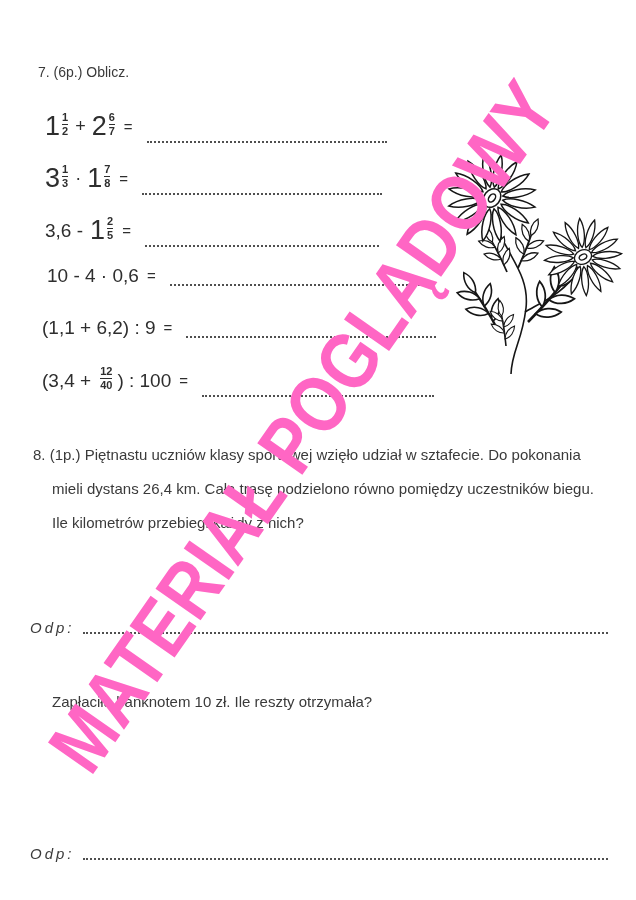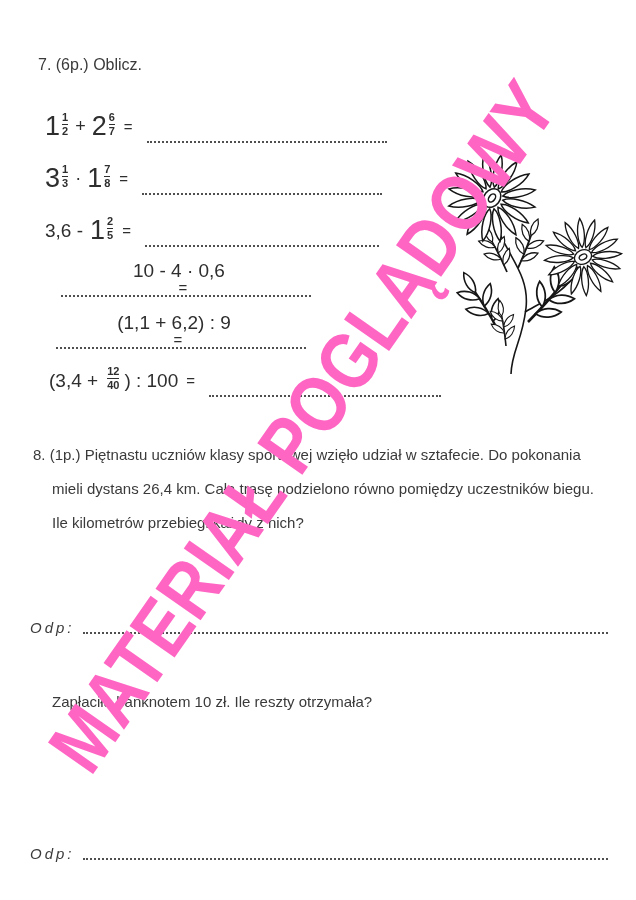--- a/index.html
+++ b/index.html
@@ -1,25 +1,25 @@
 <!DOCTYPE html>
 <html><head>
 <meta charset="utf-8">
 <style>
   html,body{margin:0;padding:0;background:#fff;}
   .page{
     position:relative;width:636px;height:900px;background:#ffffff;
     overflow:hidden;font-family:"Liberation Sans",sans-serif;color:#3a3a3a;
   }
   
-  .title{position:absolute;left:38px;top:56px;font-size:16px;color:#3a3a3a;}
+  .title{position:absolute;left:38px;top:64px;font-size:14px;color:#3a3a3a;}
   
   .row{position:absolute;display:flex;align-items:center;color:#2e2e2e;}
   .bigrow{height:40px;}
-  .normrow{height:28px;flex-direction:column;}
+  .normrow{height:28px;}
   .bignum{font-size:27px;line-height:1;}
   .expr{font-size:19px;line-height:1;}
   .sp-r{margin-right:7px;}
   .sp-l{margin-left:4px;}
   .op{font-size:18px;line-height:1;margin:0 6px;}
   .eq{font-size:15px;line-height:1;margin-left:8px;}
   .frac{display:inline-flex;flex-direction:column;align-items:center;
         font-size:11px;font-weight:bold;line-height:1.05;margin:0 1px 0 2px;
         transform:translateY(-1px);}
   .frac .den{border-top:1.5px solid #2e2e2e;padding-top:1px;}
@@ -100,21 +100,21 @@
     <span class="eq">=</span>
     <span class="dots" style="width:250px;"></span>
   </div>
 
   <div class="row normrow" style="left:42px;top:313px;">
     <span class="expr">(1,1 + 6,2) : 9</span>
     <span class="eq">=</span>
     <span class="dots" style="width:250px;"></span>
   </div>
 
-  <div class="row bigrow" style="left:42px;top:360px;margin-left:7px;">
+  <div class="row bigrow" style="left:42px;top:360px;">
     <span class="expr sp-r">(3,4 +</span>
     <span class="frac">
         <span class="num">12</span>
         <span class="den">40</span>
       </span>
     <span class="expr sp-l">) : 100</span>
     <span class="eq">=</span>
     <span class="dots" style="width:232px;"></span>
   </div>
 

